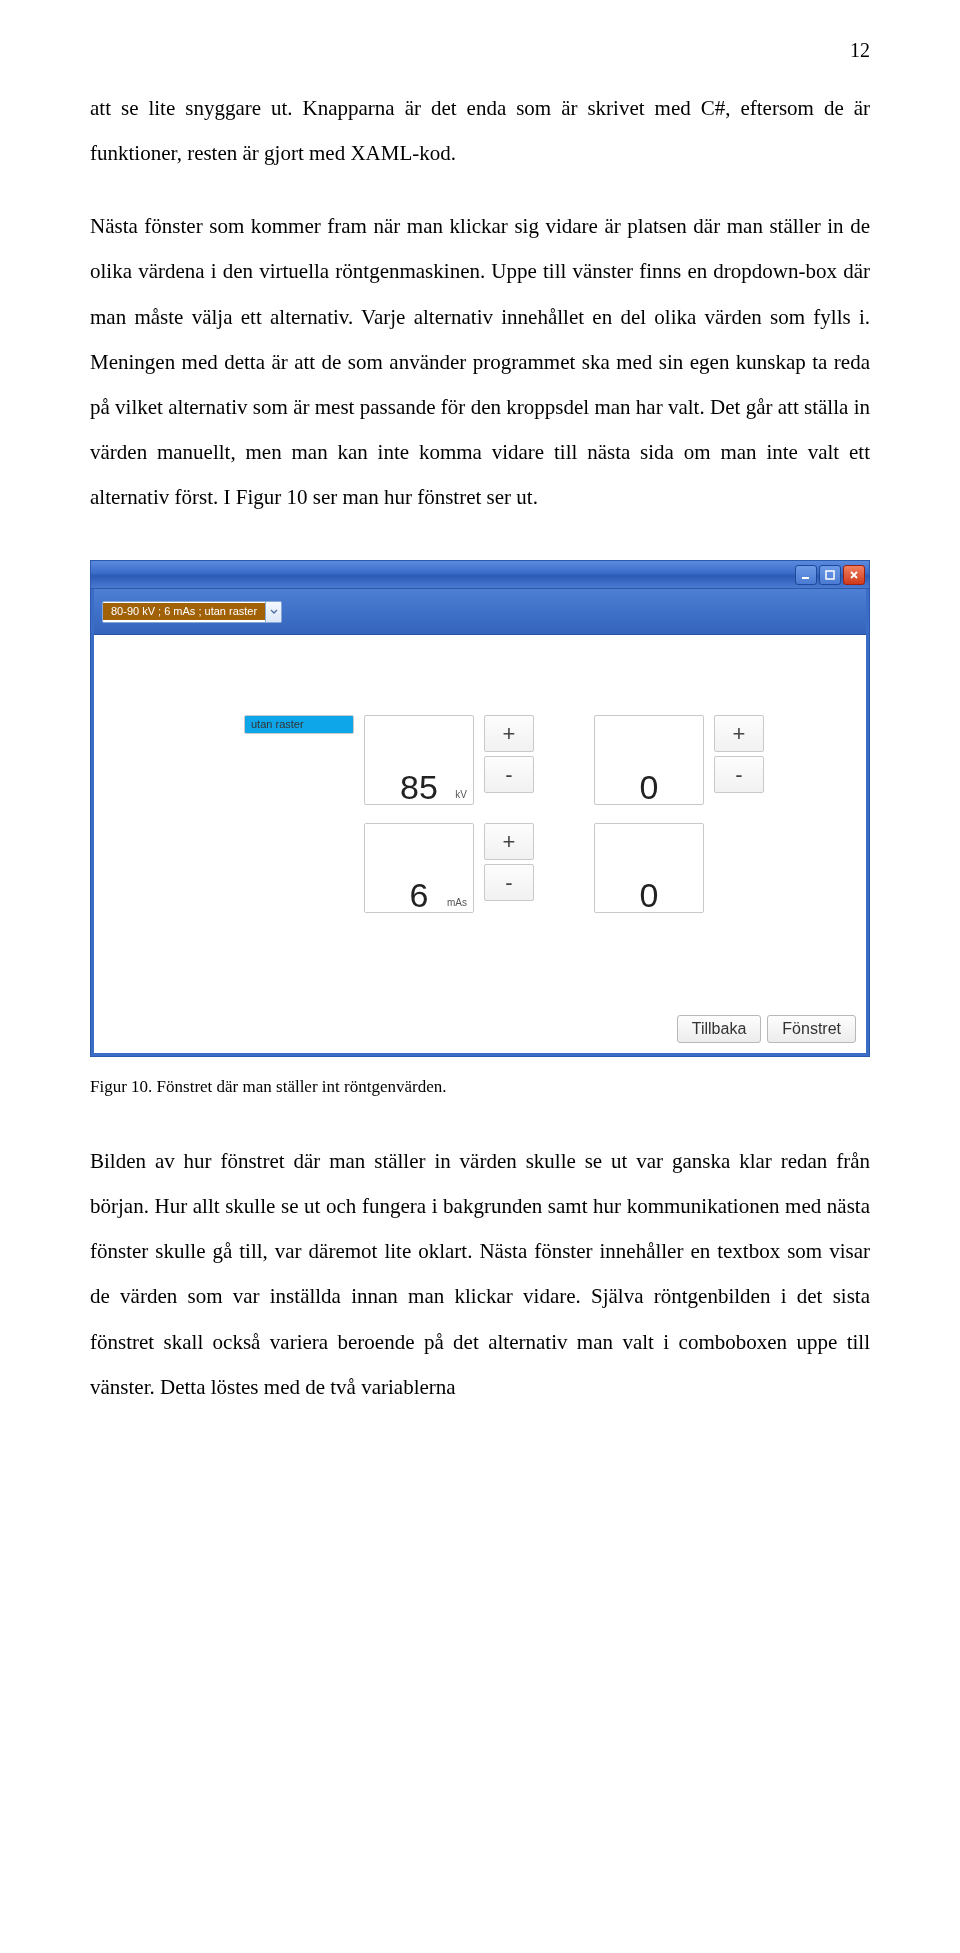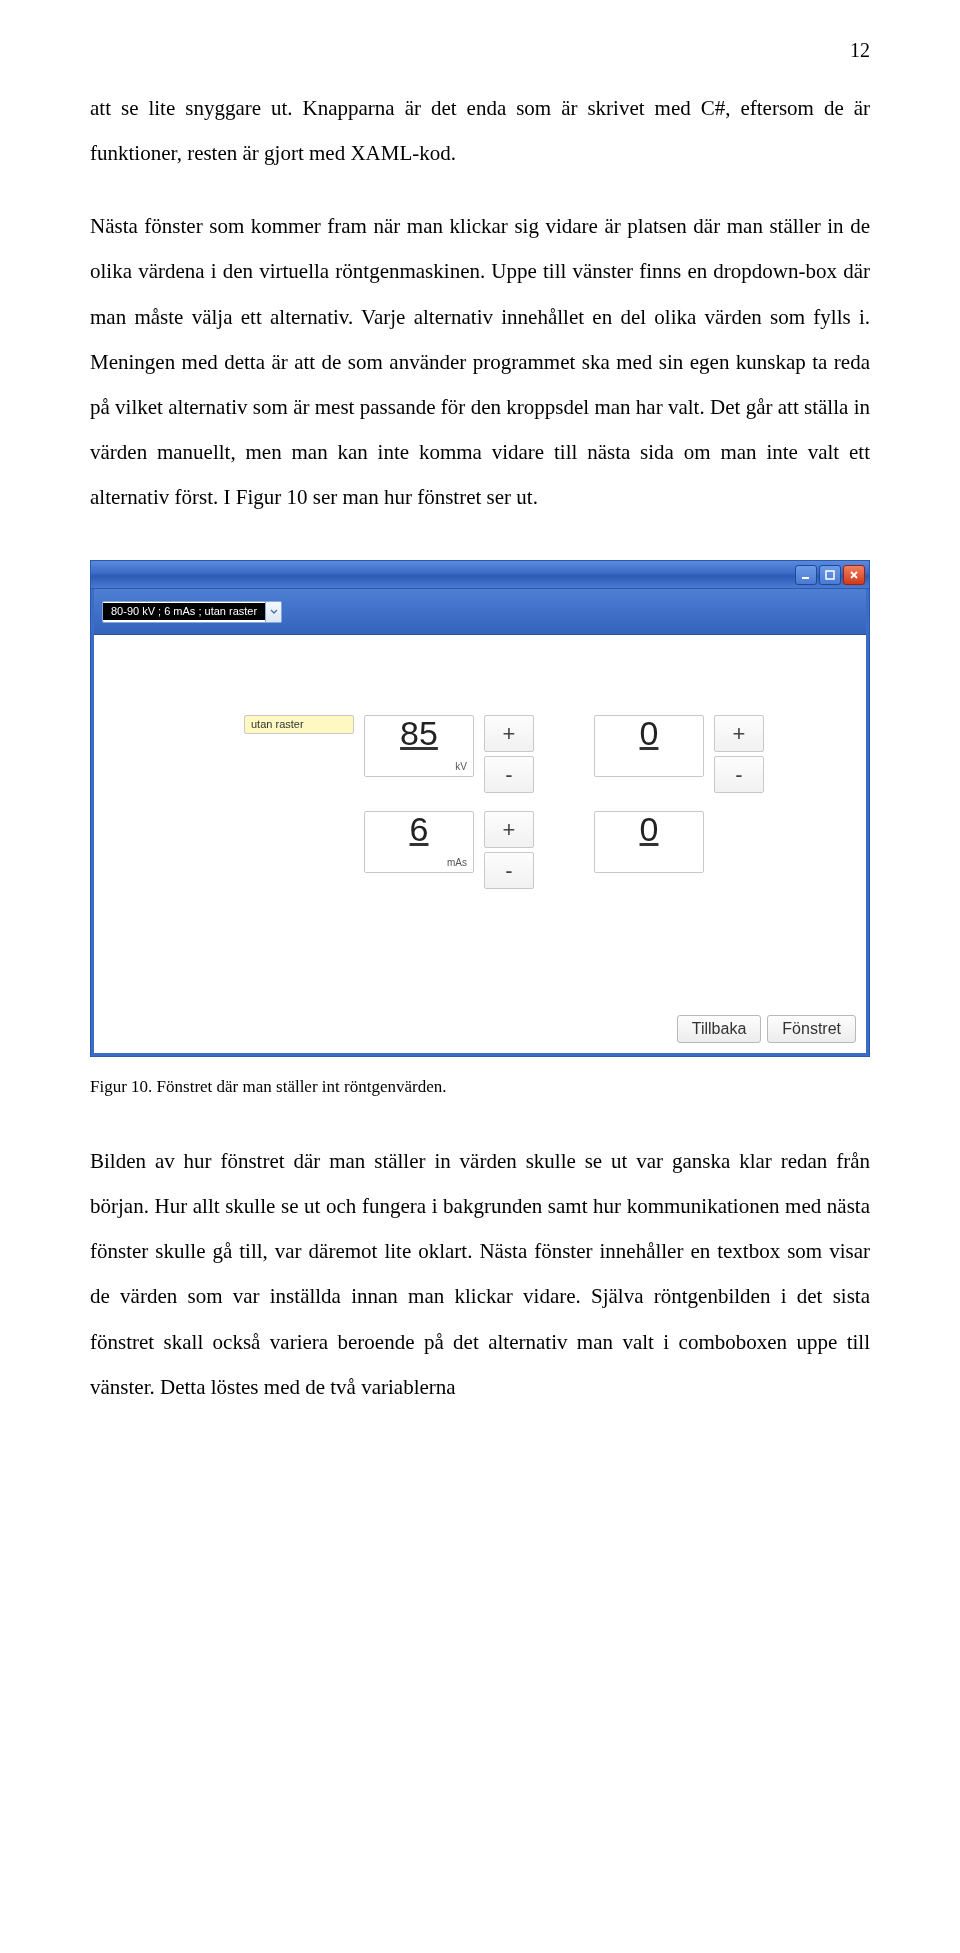--- a/index.html
+++ b/index.html
@@ -81,21 +81,21 @@
   .combo {
     display: inline-flex;
     align-items: center;
     height: 22px;
     background: #fff;
     border: 1px solid #88a8d8;
     border-radius: 2px;
     overflow: hidden;
   }
   .combo-sel {
-    background: #000000;
+    background: #a16207;
     color: #fff;
     padding: 3px 8px;
     font-size: 11px;
   }
   .combo-arrow {
     width: 16px;
     height: 100%;
     background: linear-gradient(#f4f8ff, #dde8f7);
     border-left: 1px solid #88a8d8;
     display: flex;
@@ -117,35 +117,34 @@
     row-gap: 18px;
     column-gap: 10px;
     align-items: start;
     margin-left: 120px;
   }
   .label-box {
     border: 1px solid #c9c9c9;
     border-radius: 2px;
     padding: 3px 6px;
     font-size: 11px;
-    background: #fef9c3;
+    background: #0ea5e9;
     align-self: start;
     text-align: left;
   }
   .val-cell {
     border: 1px solid #c9c9c9;
     border-radius: 2px;
-    height: 62px;
-    display: flex;
-    align-items: center;
-    justify-content: flex-start;
+    height: 90px;
+    display: flex;
+    align-items: center;
+    justify-content: flex-end;
     flex-direction: column;
     position: relative;
     background: #fff;
-    text-decoration: underline;
   }
   .val-big {
     font-size: 34px;
     font-weight: 400;
     color: #222;
   }
   .val-unit {
     position: absolute;
     right: 6px;
     bottom: 4px;

